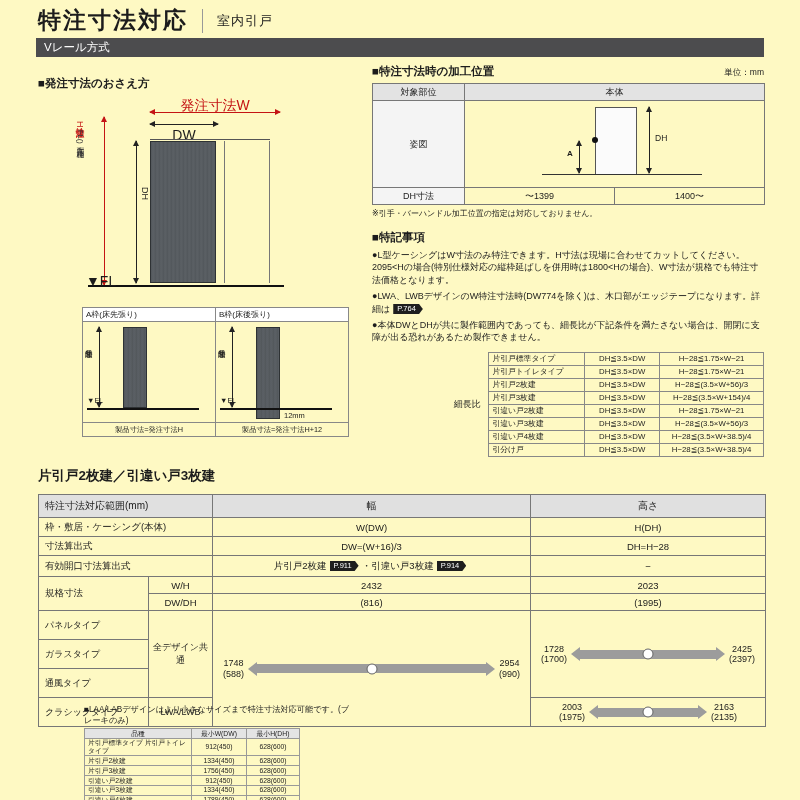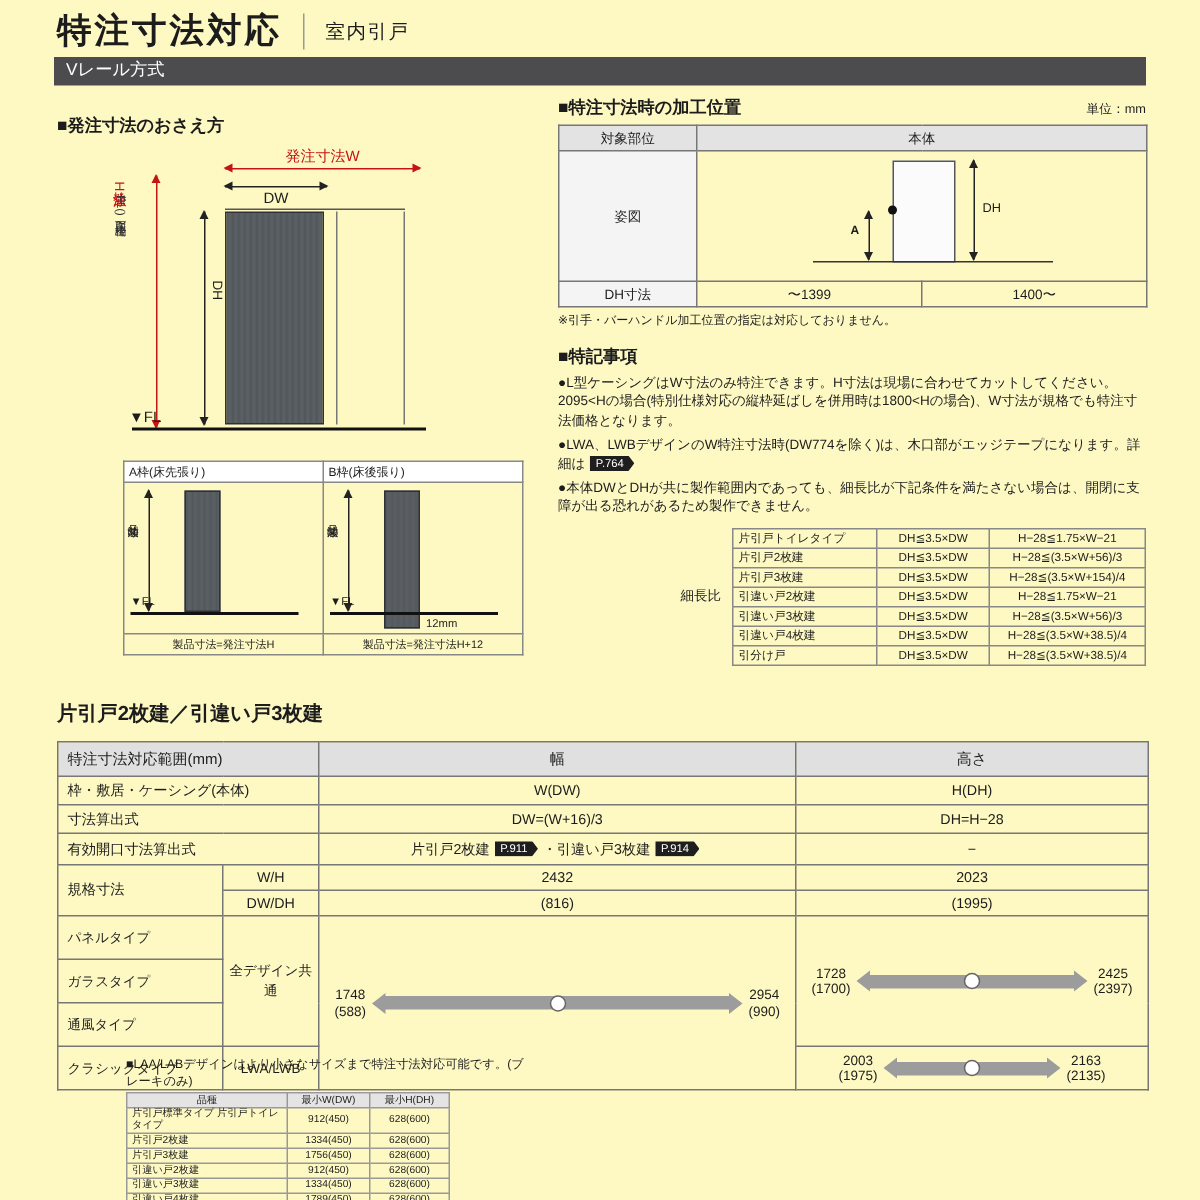--- a/index.html
+++ b/index.html
@@ -13,21 +13,21 @@
   .page-subtitle { font-size:13px; letter-spacing:1px; }
   .section-bar { position:absolute; left:36px; top:38px; width:728px; height:19px; background:#4c4c4e; color:#fff; font-size:11.5px; line-height:19px; padding-left:8px; box-sizing:border-box; }
 
   .sec-heading { font-size:11.5px; font-weight:bold; }
 
   
   .left-col  { position:absolute; left:38px;  top:76px; width:326px; }
   .right-col { position:absolute; left:372px; top:64px; width:392px; }
 
   
-  .lbl { position:absolute; font-size:10px; white-space:nowrap; }
+  .lbl { position:absolute; font-size:14px; white-space:nowrap; }
   .ctr { text-align:center; }
   .red { color:#c41414; }
   .blk { color:#222; }
   .hline { position:absolute; height:1px; background:#555; }
   .vline { position:absolute; width:1px; background:#777; }
   .floor { position:absolute; height:2px; background:#111; }
   .vtext { position:absolute; writing-mode:vertical-rl; text-orientation:mixed; font-size:9px; line-height:1.1; white-space:nowrap; }
   .vsub { font-size:7.5px; color:#333; }
   .door { position:absolute; background:repeating-linear-gradient(90deg,#51565a 0px,#5b6065 2px,#565b5f 4px); border:1px solid #2e3234; box-sizing:border-box; }
   .h-arrow { position:absolute; height:1px; background:currentColor; }
@@ -216,20 +216,25 @@
 
     <div class="sec-heading notes-heading">■特記事項</div>
     <p class="note-item">●L型ケーシングはW寸法のみ特注できます。H寸法は現場に合わせてカットしてください。2095&lt;Hの場合(特別仕様対応の縦枠延ばしを併用時は1800&lt;Hの場合)、W寸法が規格でも特注寸法価格となります。</p>
     <p class="note-item"><span>●LWA、LWBデザインのW特注寸法時(DW774を除く)は、木口部がエッジテープになります。詳細は</span><span class="pbadge">P.764</span></p>
     <p class="note-item">●本体DWとDHが共に製作範囲内であっても、細長比が下記条件を満たさない場合は、開閉に支障が出る恐れがあるため製作できません。</p>
 
     <div class="ratio-wrap">
       <div class="ratio-label">細長比</div>
       <table class="ratio-table">
         <tbody>
+            <tr>
+              <td>片引戸標準タイプ</td>
+              <td>DH≦3.5×DW</td>
+              <td>H−28≦1.75×W−21</td>
+            </tr>
         <tr>
               <td>片引戸トイレタイプ</td>
               <td>DH≦3.5×DW</td>
               <td>H−28≦1.75×W−21</td>
             </tr>
         <tr>
               <td>片引戸2枚建</td>
               <td>DH≦3.5×DW</td>
               <td>H−28≦(3.5×W+56)/3</td>
             </tr>

